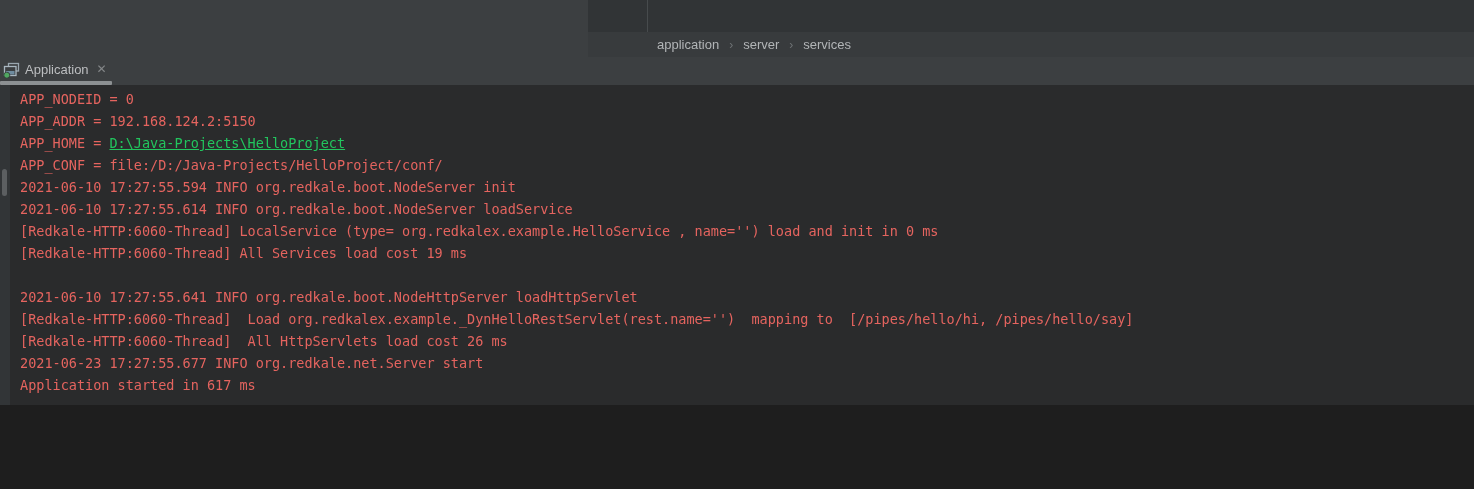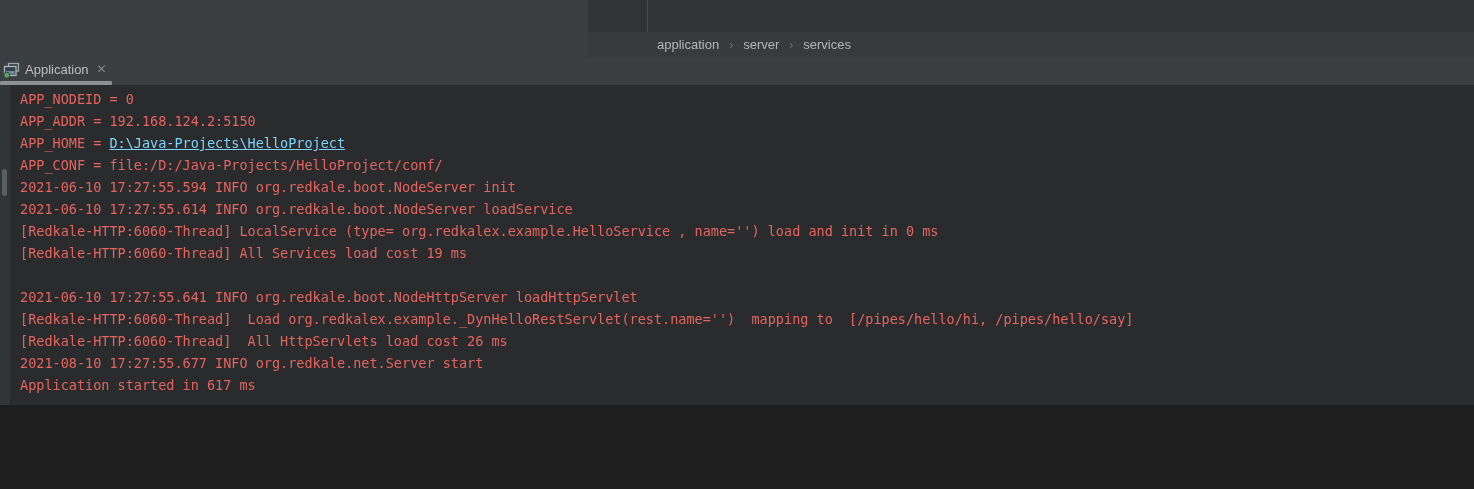--- a/index.html
+++ b/index.html
@@ -36,21 +36,21 @@
   .console-gutter { position:absolute; left:0; top:0; width:10px; height:404px; background:#323537; }
   .gutter-thumb { position:absolute; left:2px; top:84px; width:5px; height:27px; background:#5c5f61; border-radius:3px; cursor:grab; }
   .console-output {
     position:absolute; left:10px; top:0; right:0; height:378px;
     padding:3px 4px 0 10px; overflow:hidden; cursor:text;
   }
   .line {
     white-space:pre; font-family:"DejaVu Sans Mono","Liberation Mono",monospace;
     font-size:13.5px; line-height:22px; color:#e5645f;
   }
-  .console-link { color:#7dd3fc; text-decoration:underline; cursor:pointer; }
+  .console-link { color:#22c55e; text-decoration:underline; cursor:pointer; }
   .console-bottom-band { position:absolute; left:10px; right:0; top:378px; height:26px; background:#2e3032; }
 </style>
 </head>
 <body>
 
 <div class="screen">
 
   <div class="top-area">
     <div class="top-left-panel"></div>
     <div class="top-right-panel">
@@ -91,19 +91,19 @@
         <div class="line"><span>APP_HOME = </span><a class="console-link">D:\Java-Projects\HelloProject</a></div>
         <div class="line">APP_CONF = file:/D:/Java-Projects/HelloProject/conf/</div>
         <div class="line">2021-06-10 17:27:55.594 INFO org.redkale.boot.NodeServer init</div>
         <div class="line">2021-06-10 17:27:55.614 INFO org.redkale.boot.NodeServer loadService</div>
         <div class="line">[Redkale-HTTP:6060-Thread] LocalService (type= org.redkalex.example.HelloService , name='') load and init in 0 ms</div>
         <div class="line">[Redkale-HTTP:6060-Thread] All Services load cost 19 ms</div>
         <div class="line">&nbsp;</div>
         <div class="line">2021-06-10 17:27:55.641 INFO org.redkale.boot.NodeHttpServer loadHttpServlet</div>
         <div class="line">[Redkale-HTTP:6060-Thread]  Load org.redkalex.example._DynHelloRestServlet(rest.name='')  mapping to  [/pipes/hello/hi, /pipes/hello/say]</div>
         <div class="line">[Redkale-HTTP:6060-Thread]  All HttpServlets load cost 26 ms</div>
-        <div class="line">2021-08-10 17:27:55.677 INFO org.redkale.net.Server start</div>
+        <div class="line">2021-06-23 17:27:55.677 INFO org.redkale.net.Server start</div>
         <div class="line">Application started in 617 ms</div>
       </div>
     <div class="console-bottom-band"></div>
   </div>
 
 </div>
 
 </body></html>

